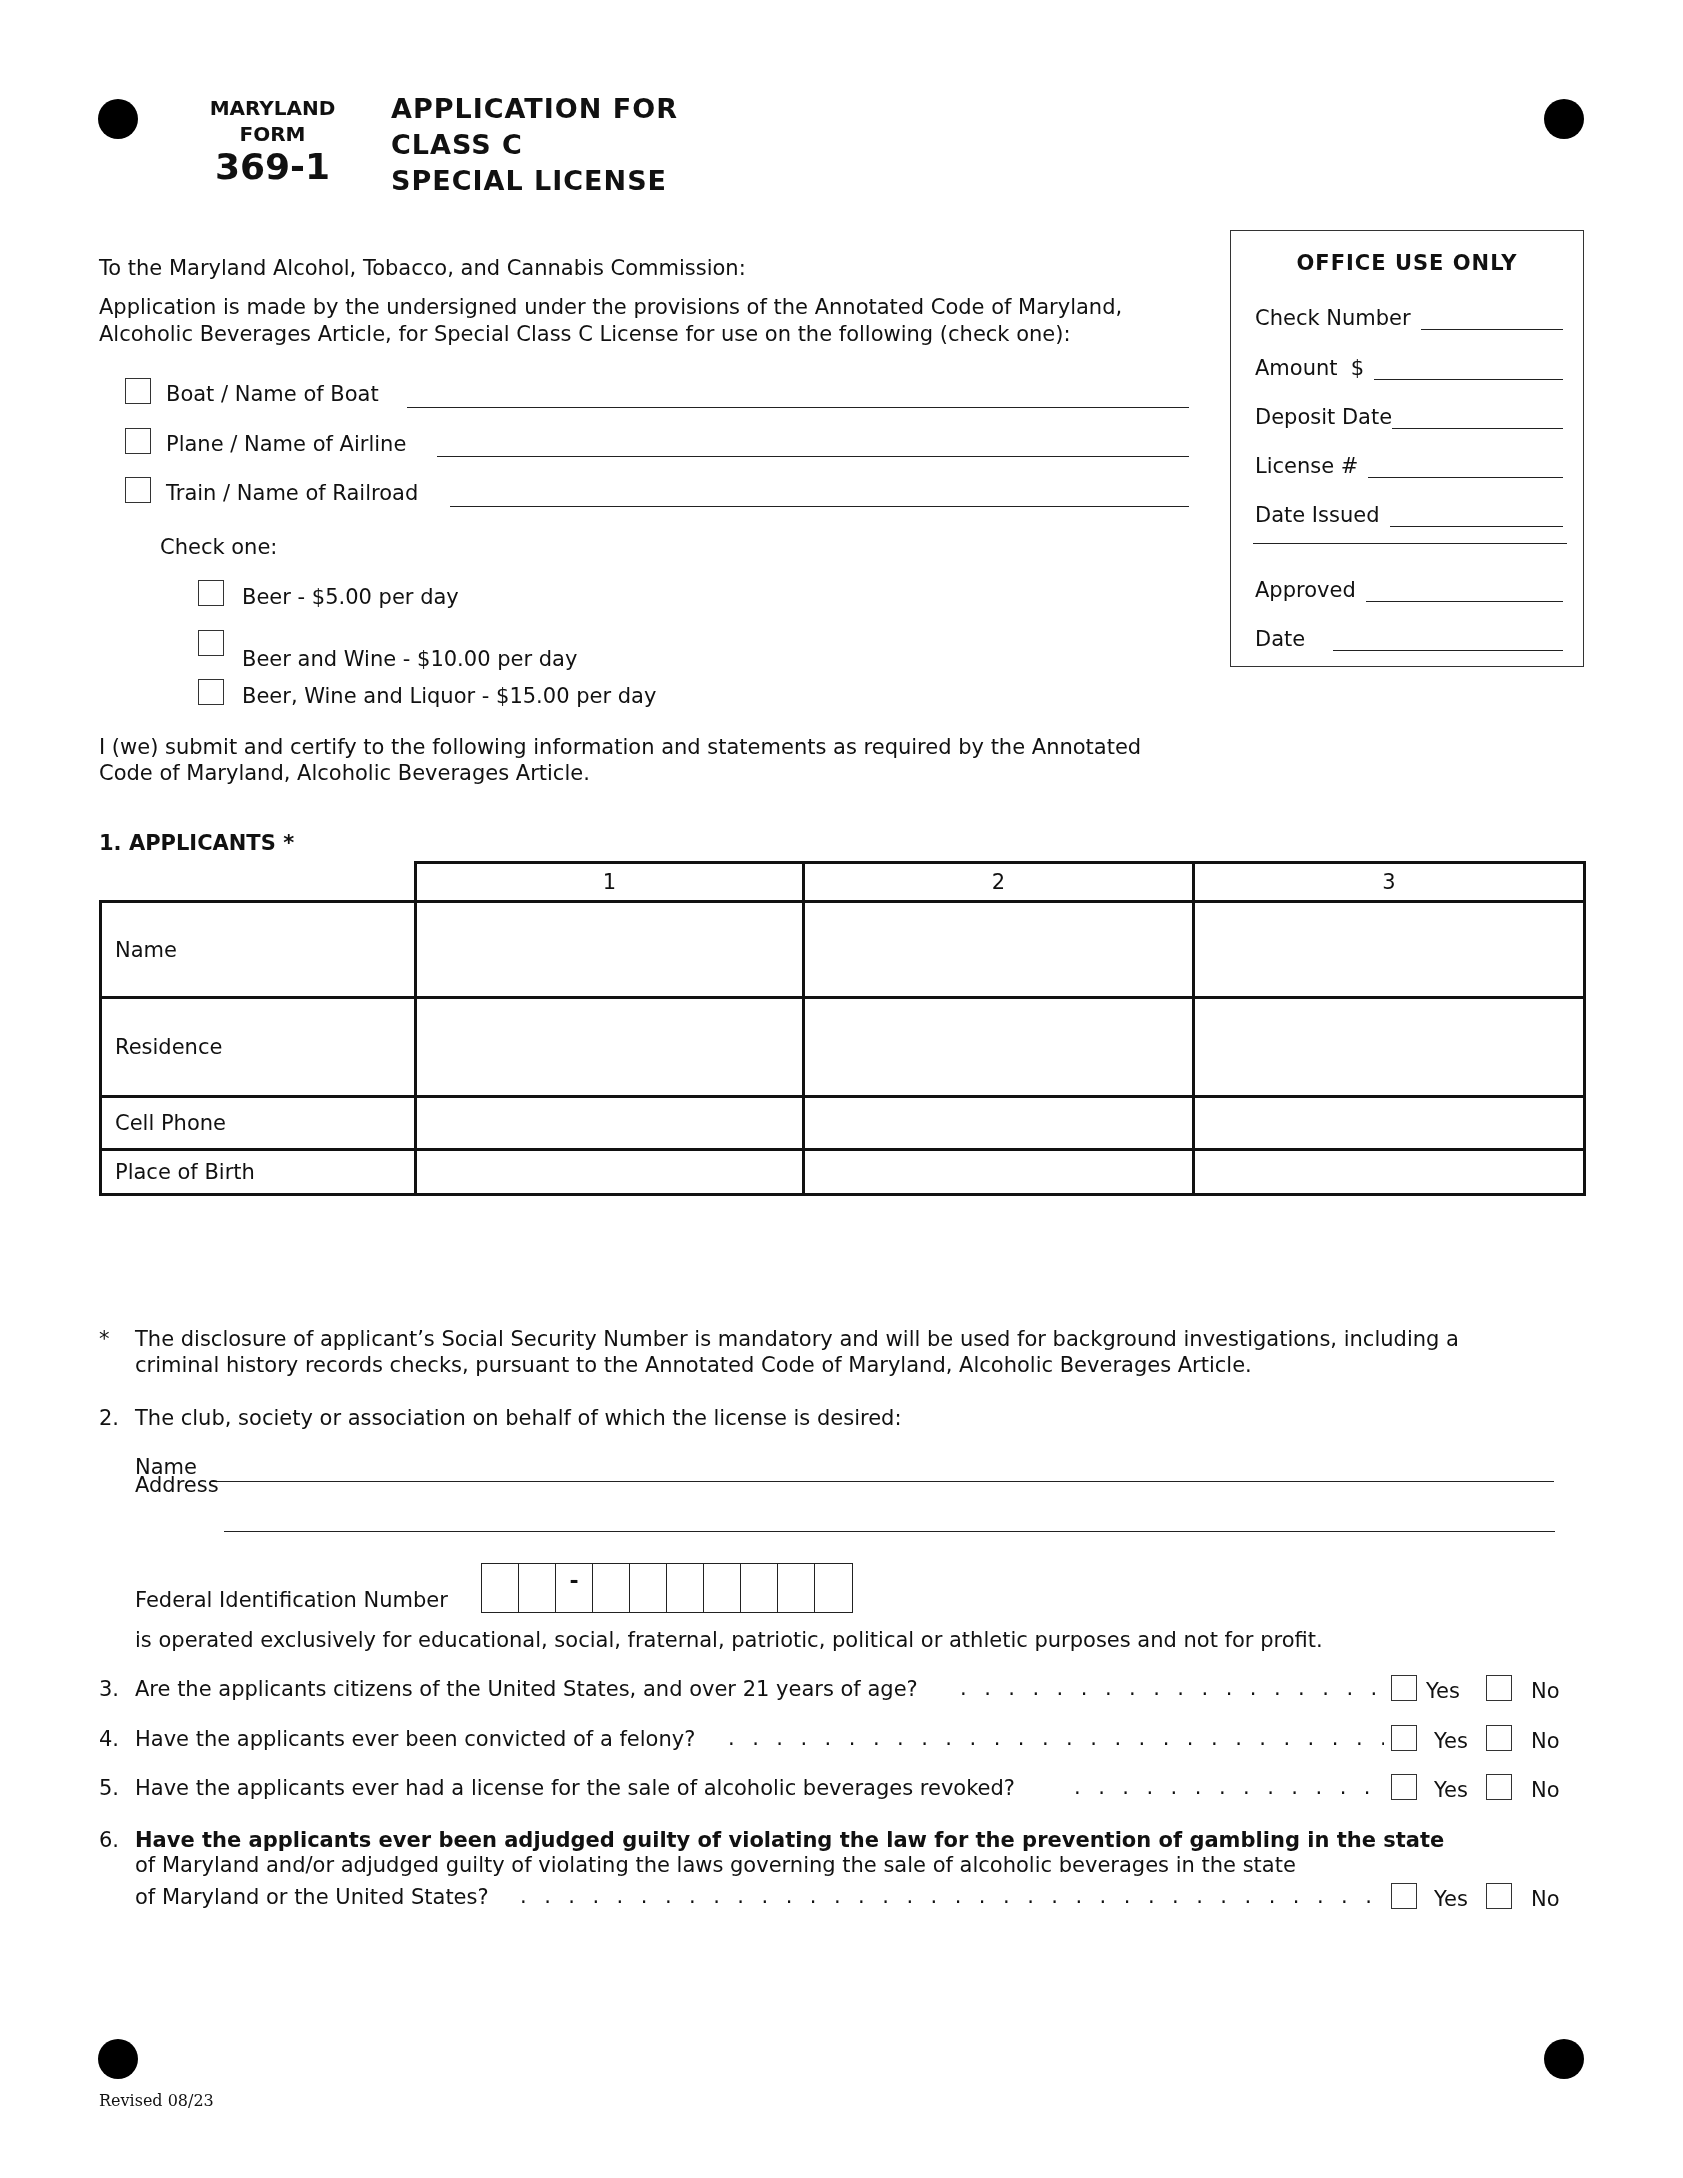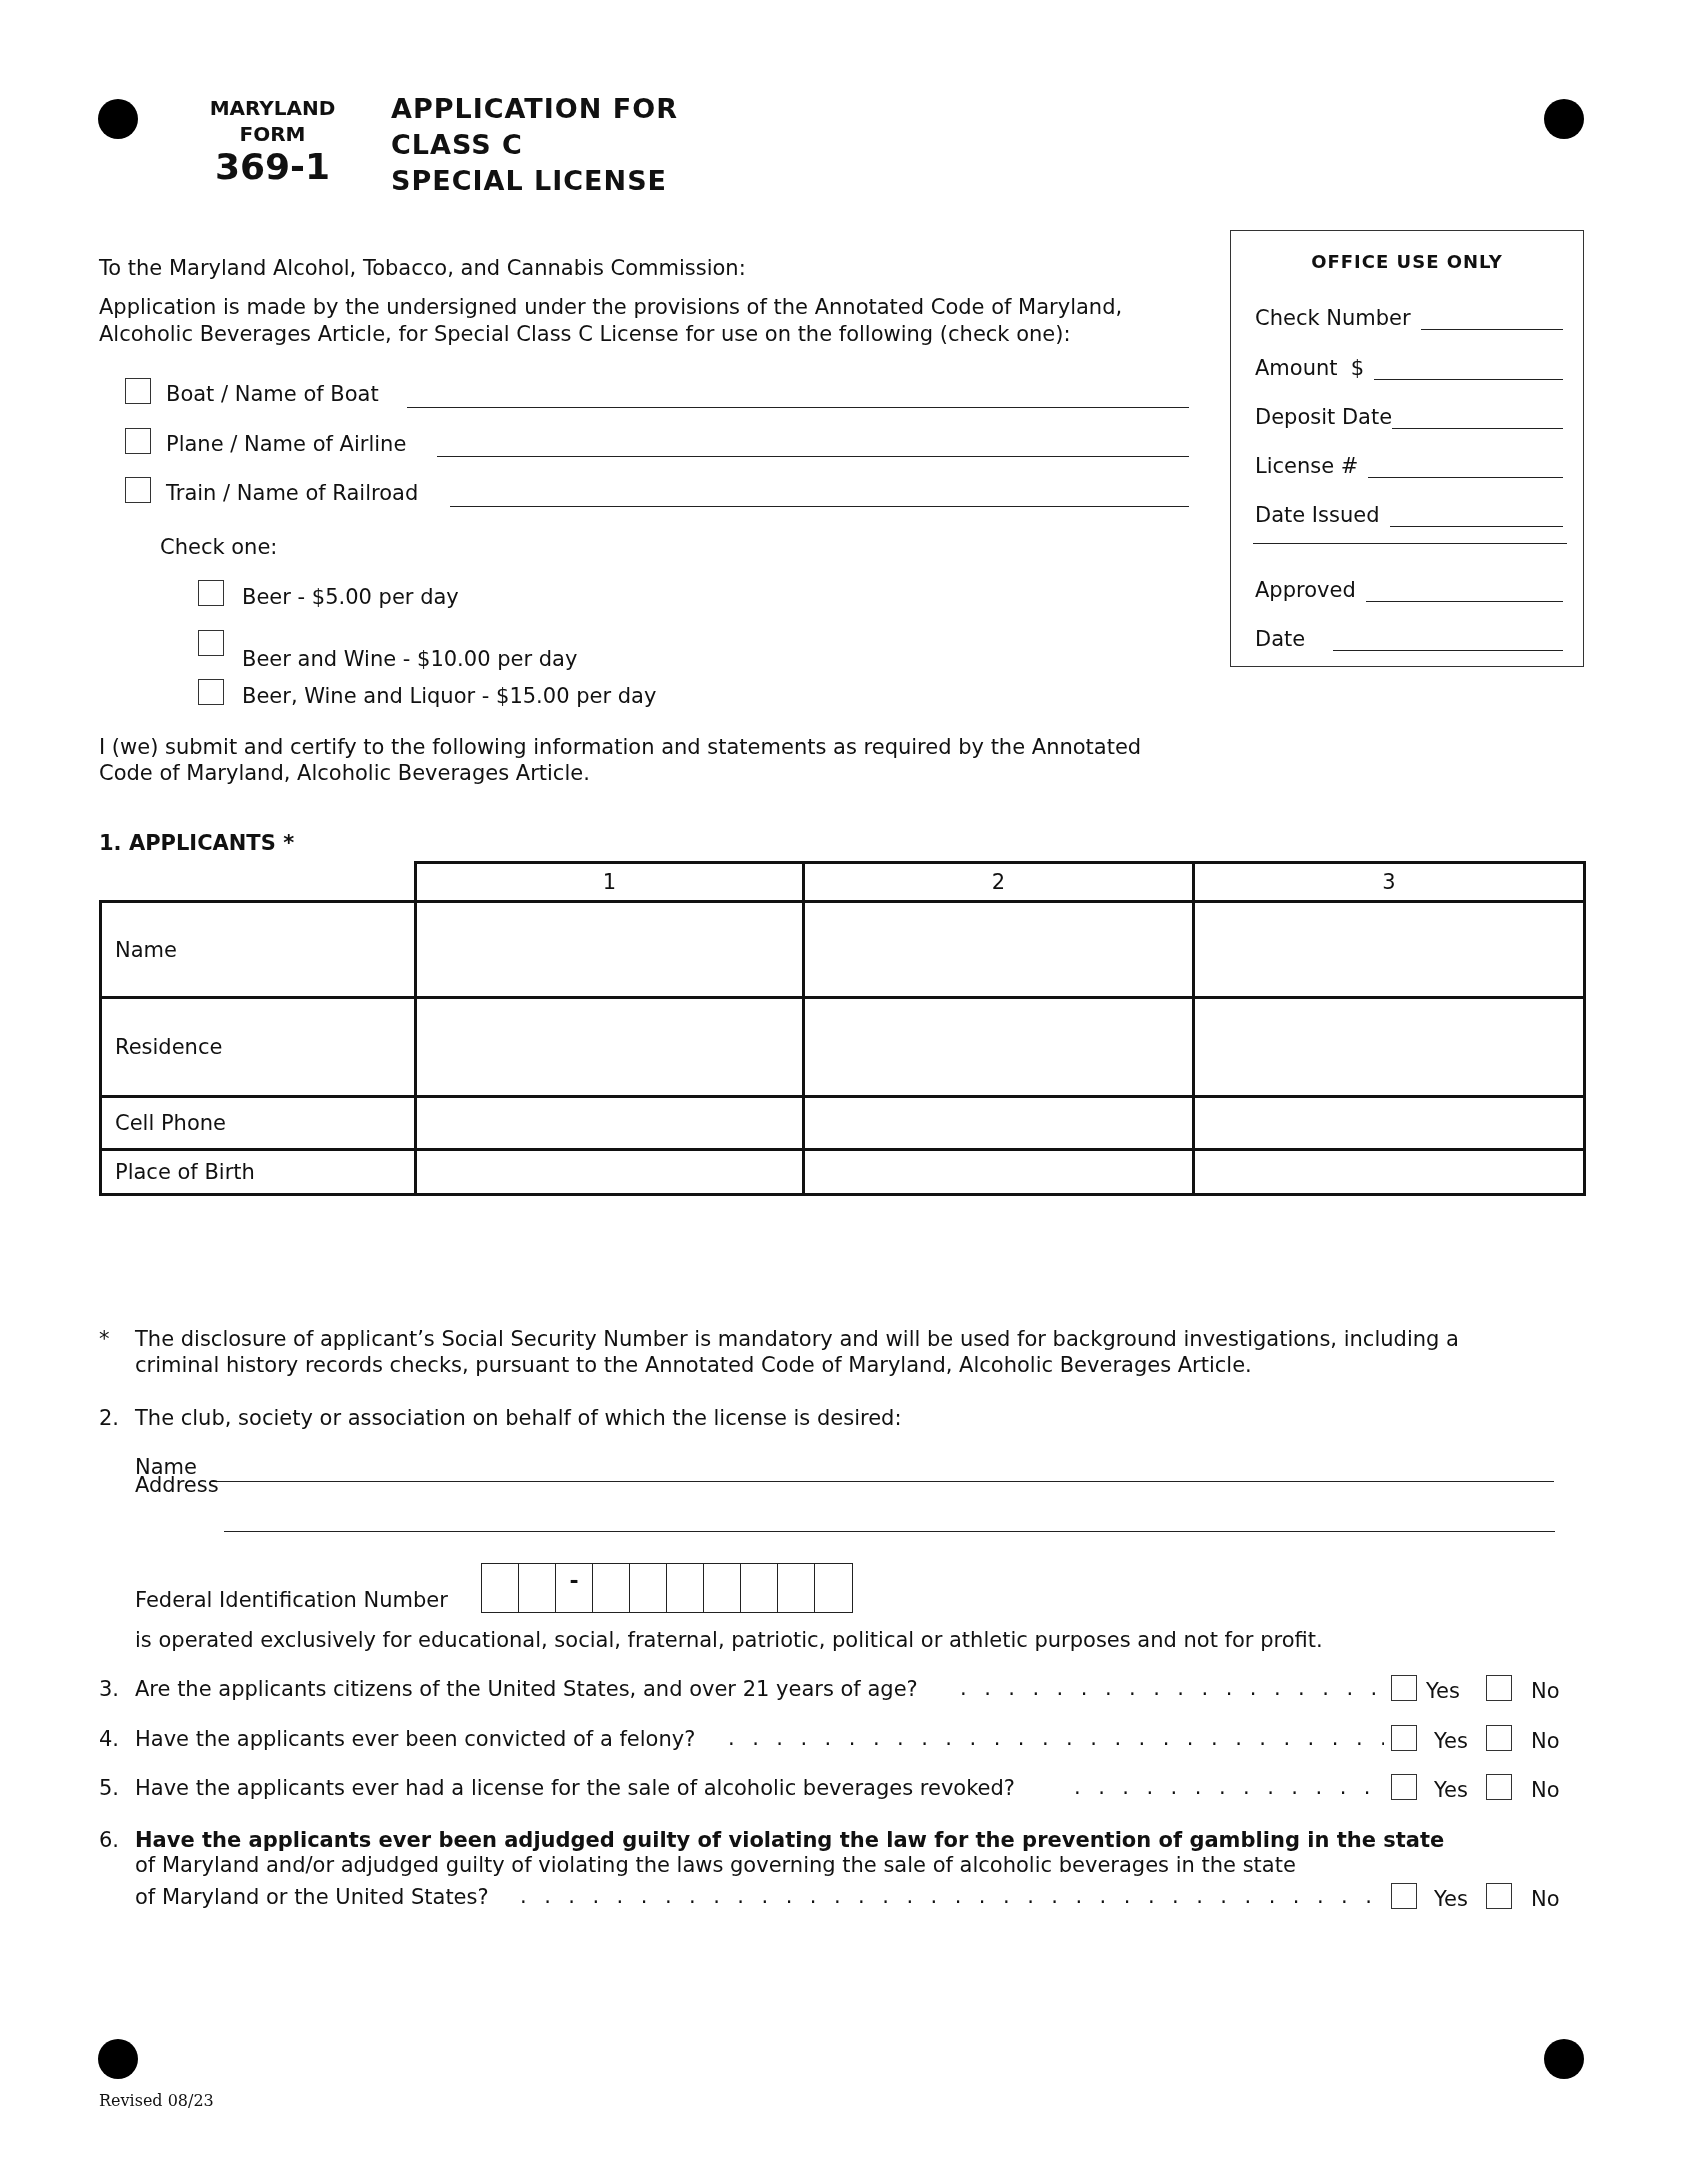--- a/index.html
+++ b/index.html
@@ -14,21 +14,21 @@
     
     .form-id { position: absolute; left: 198px; top: 95px; width: 149px; text-align: center; font-weight: bold; }
     .form-id .l1 { font-size: 20px; line-height: 26px; }
     .form-id .l2 { font-size: 20px; line-height: 26px; }
     .form-id .l3 { font-size: 36px; line-height: 40px; }
     .title { position: absolute; left: 391px; top: 91px; font-weight: bold; font-size: 27px; line-height: 36px; letter-spacing: 1px; }
     .title div { white-space: nowrap; }
 
     
     .office { position: absolute; left: 1230px; top: 230px; width: 354px; height: 437px; border: 1.5px solid #333; box-sizing: border-box; }
-    .office .head { position: absolute; left: 0; right: 0; top: 20px; text-align: center; font-weight: bold; font-size: 18px; letter-spacing: 1px; }
+    .office .head { position: absolute; left: 0; right: 0; top: 20px; text-align: center; font-weight: bold; font-size: 21px; letter-spacing: 1px; }
     .office .row { position: absolute; left: 24px; right: 20px; height: 30px; display: flex; align-items: flex-end; font-size: 21px; }
     .office .row .lbl { white-space: nowrap; }
     .office .row .fill { flex: 1; border-bottom: 1.5px solid #222; margin-left: 10px; height: 22px; }
     .office .sep { position: absolute; left: 22px; right: 16px; top: 312px; border-top: 1.5px solid #222; }
 
     
     .apptable { position: absolute; left: 99px; top: 861px; border-collapse: collapse; }
     .apptable td { border: 3px solid #111; padding: 0; font-size: 21px; vertical-align: middle; }
     .apptable td.lbl { padding-left: 13px; }
     .apptable td.empty-corner { border: none; }

